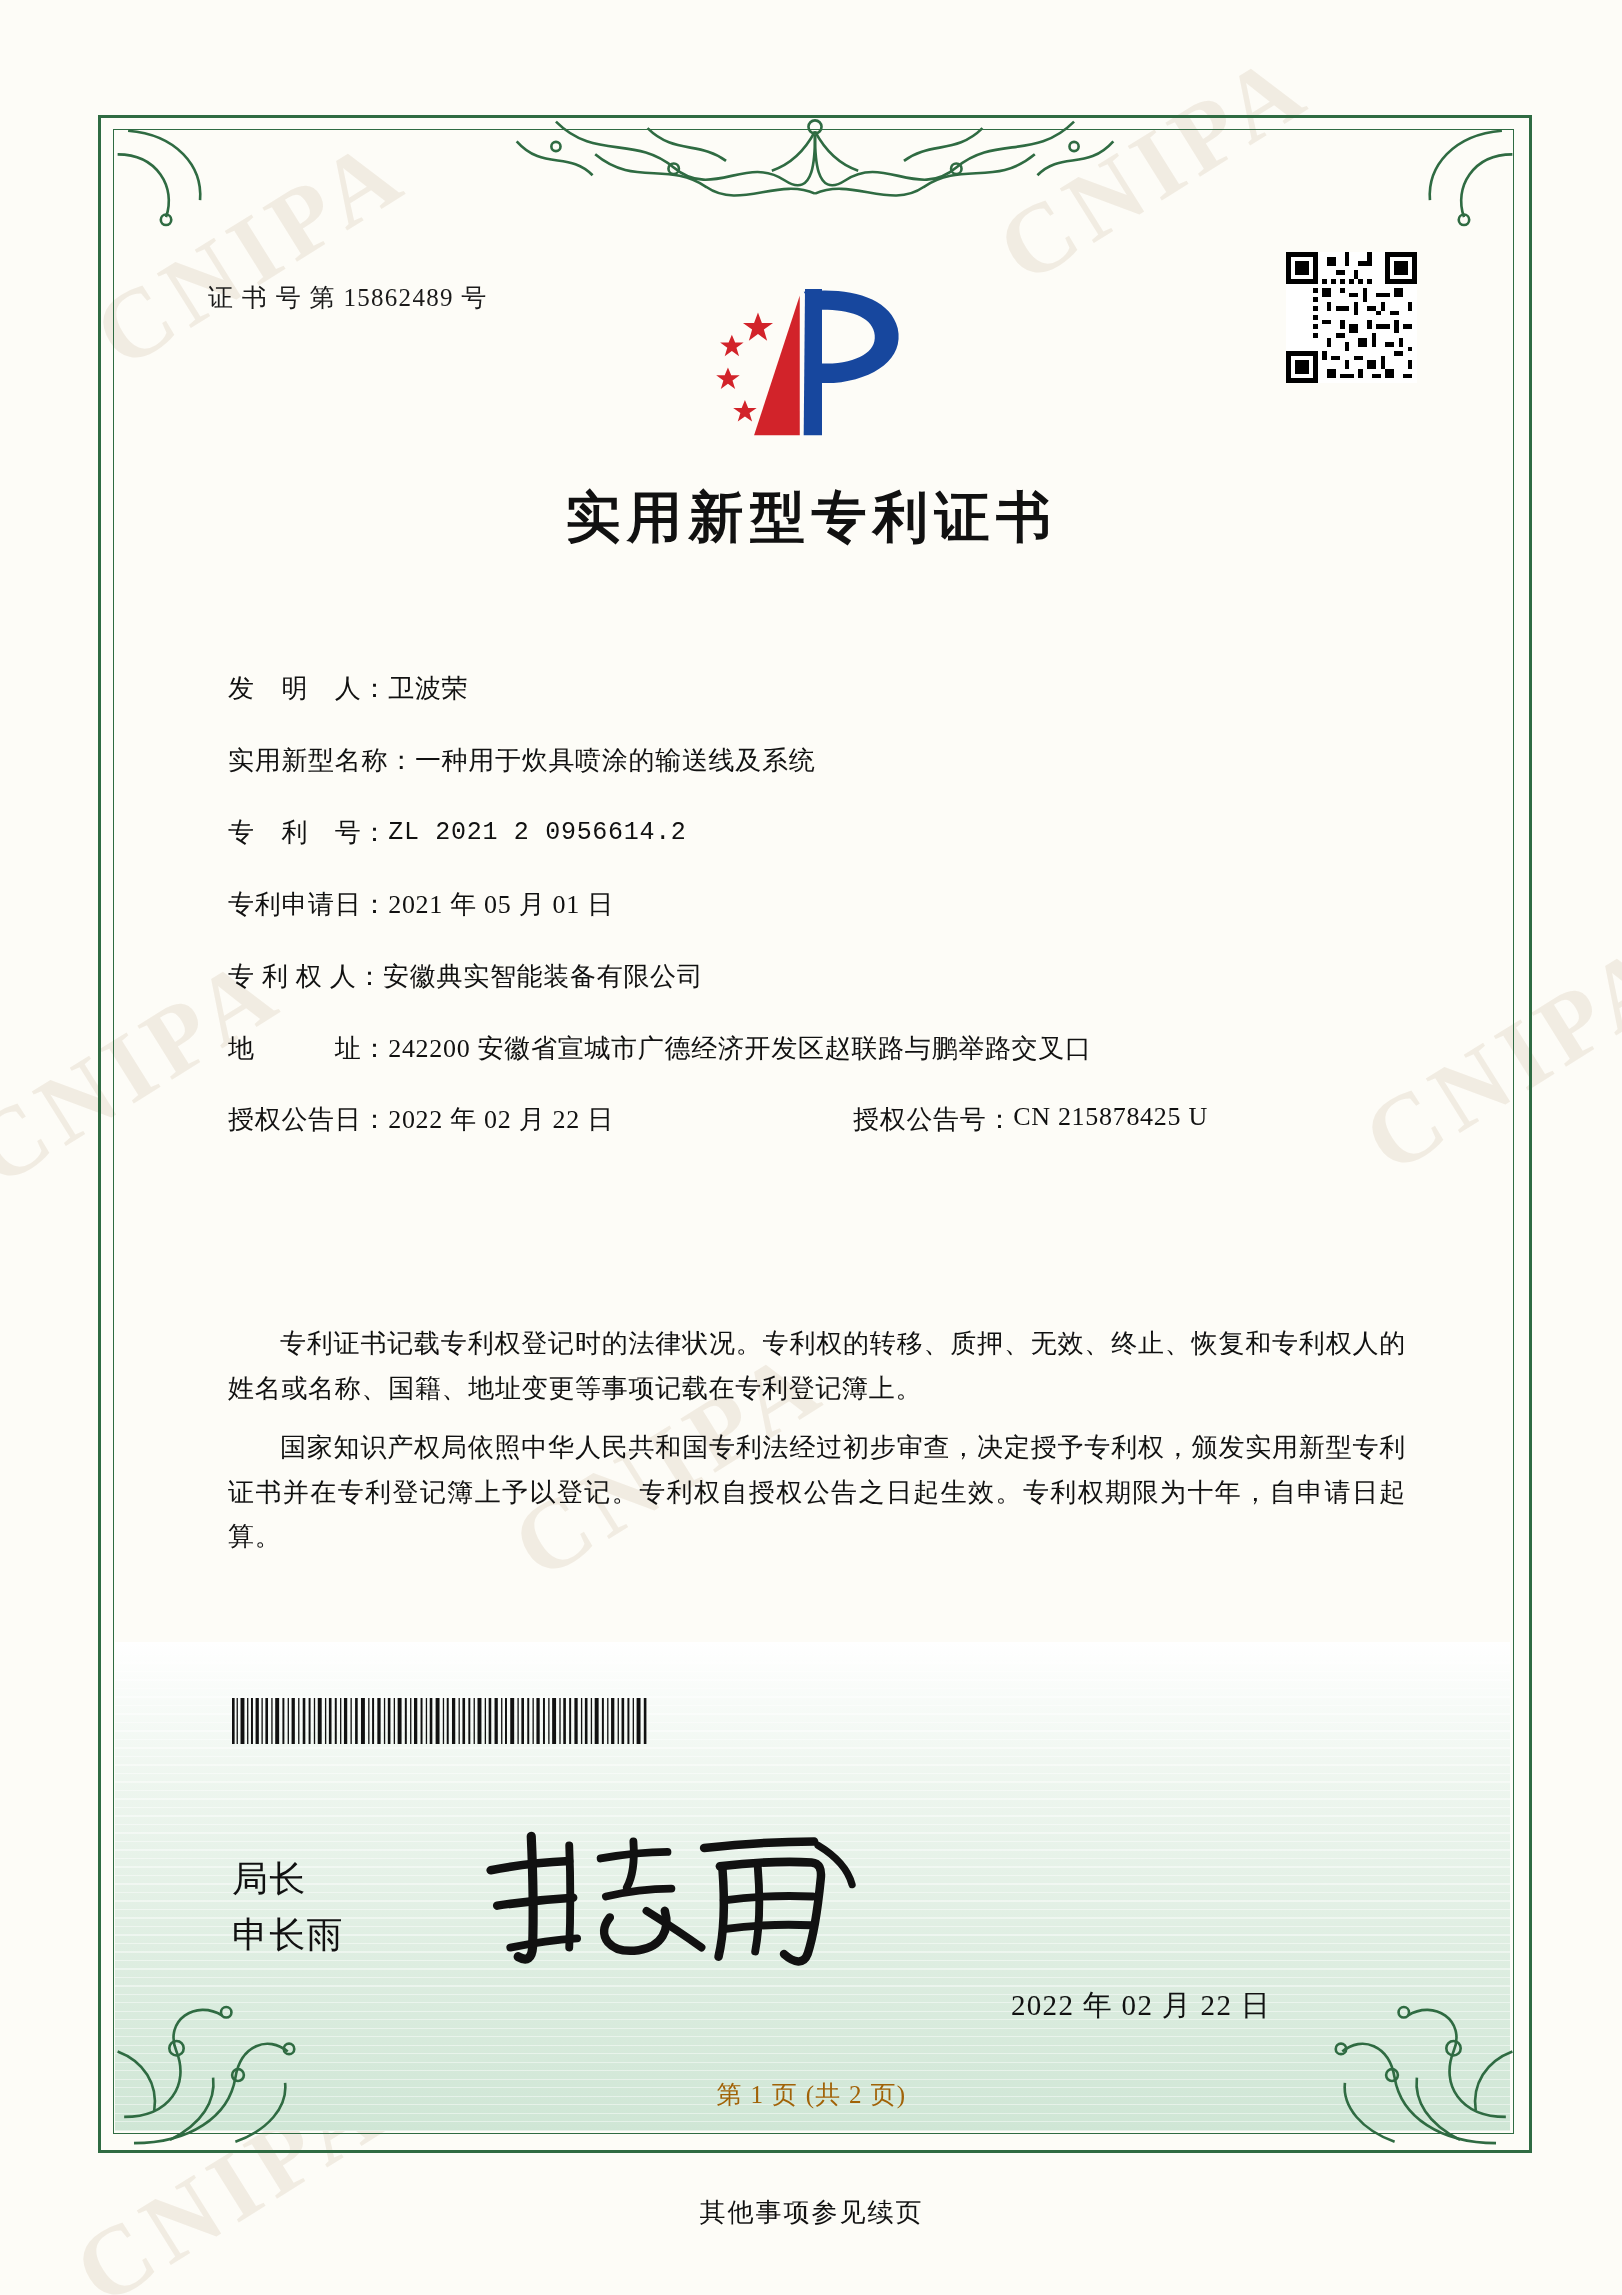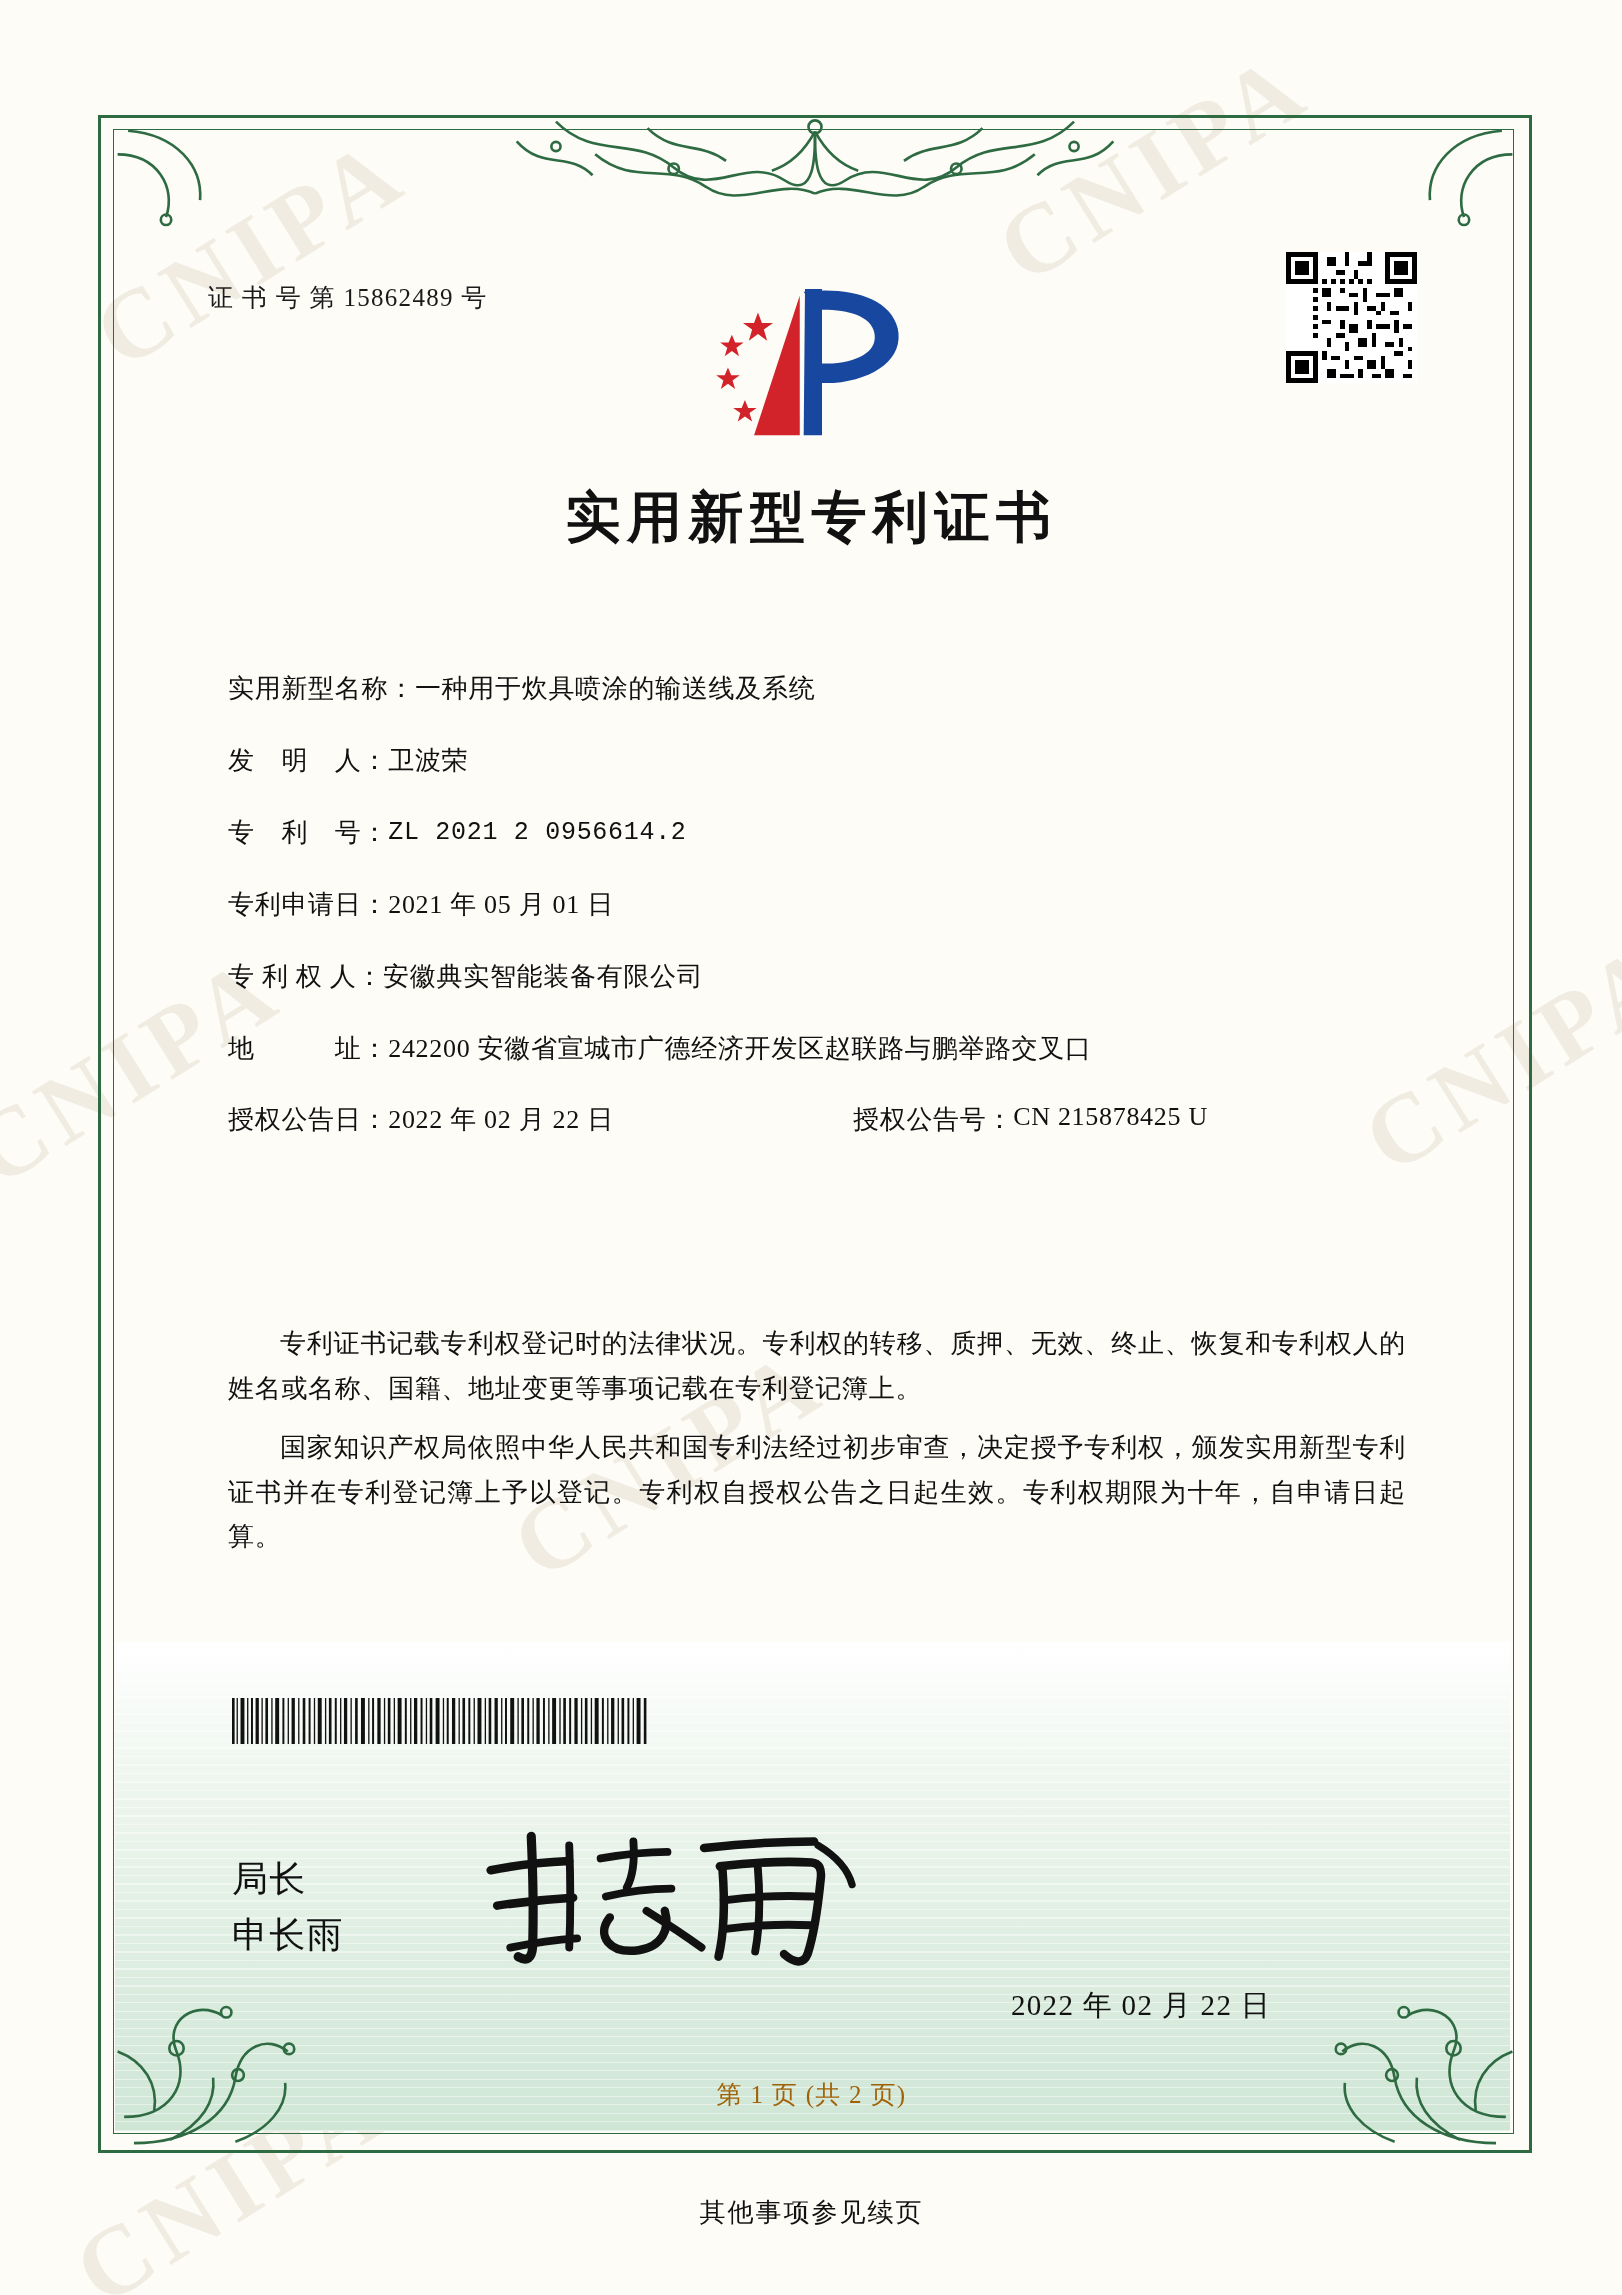--- a/index.html
+++ b/index.html
@@ -368,26 +368,26 @@
       <polygon points="58,96 63,108 76,108 65,116 69,129 58,121 47,129 51,116 40,108 53,108"></polygon>
       <polygon points="52,146 57,158 70,158 59,166 63,179 52,171 41,179 45,166 34,158 47,158"></polygon>
       <polygon points="78,196 83,208 96,208 85,216 89,229 78,221 67,229 71,216 60,208 73,208"></polygon>
     </g>
   </svg>
 
   <div class="title">实用新型专利证书</div>
 
   <div class="fields">
     <div class="row">
+      <span class="lbl">发　明　人：</span>
+      <span class="val">卫波荣</span>
+    </div>
+    <div class="row">
       <span class="lbl">实用新型名称：</span>
       <span class="val">一种用于炊具喷涂的输送线及系统</span>
-    </div>
-    <div class="row">
-      <span class="lbl">发　明　人：</span>
-      <span class="val">卫波荣</span>
     </div>
     <div class="row">
       <span class="lbl">专　利　号：</span>
       <span class="val mono">ZL 2021 2 0956614.2</span>
     </div>
     <div class="row">
       <span class="lbl">专利申请日：</span>
       <span class="val">2021 年 05 月 01 日</span>
     </div>
     <div class="row">

